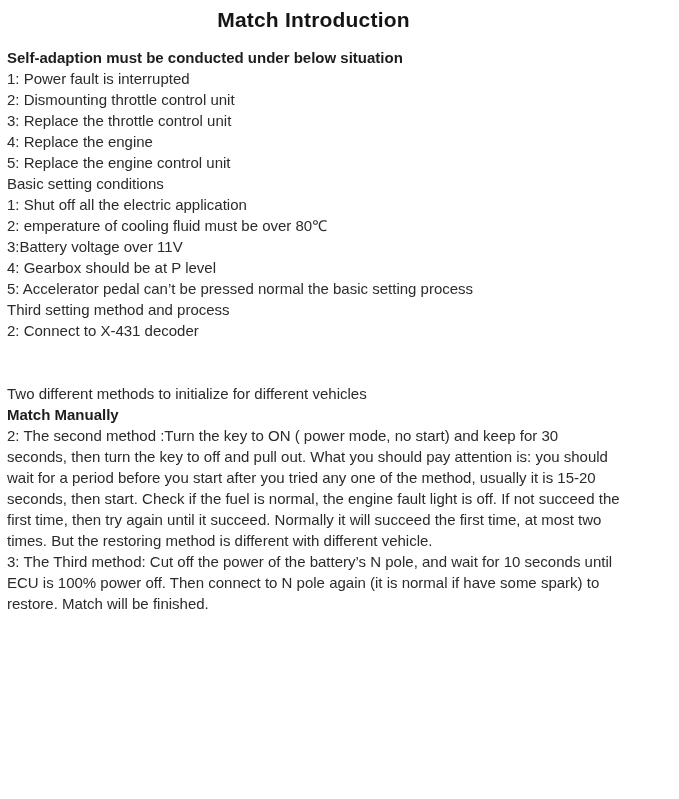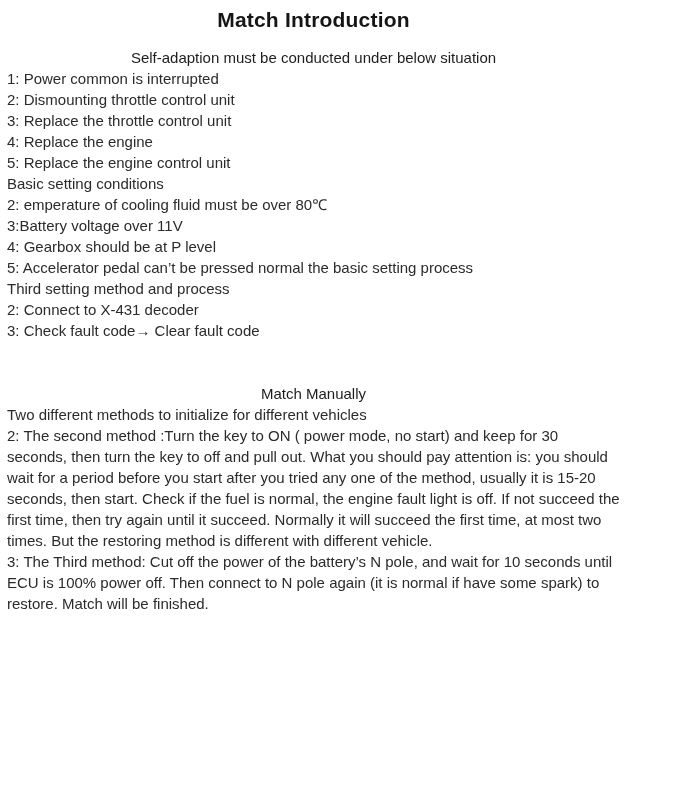--- a/index.html
+++ b/index.html
@@ -27,54 +27,53 @@
     color: #151515;
     letter-spacing: 0.2px;
   }
   .line {
     margin: 0;
     font-size: 15px;
     line-height: 21px;
     color: #2b2b2b;
   }
   .heading {
-    font-weight: 400;
+    font-weight: 700;
     color: #1d1d1d;
-    text-align: center;
   }
   .section-gap {
     height: 42px;
   }
 </style>
 </head>
 <body>
 
 <div class="page">
 
   <h1 class="title">Match Introduction</h1>
 
   <div class="section">
     <p class="line heading">Self-adaption must be conducted under below situation</p>
-    <p class="line">1: Power common is interrupted</p>
+    <p class="line">1: Power fault is interrupted</p>
     <p class="line">2: Dismounting throttle control unit</p>
     <p class="line">3: Replace the throttle control unit</p>
     <p class="line">4: Replace the engine</p>
     <p class="line">5: Replace the engine control unit</p>
     <p class="line">Basic setting conditions</p>
+    <p class="line">1: Shut off all the electric application</p>
     <p class="line">2: emperature of cooling fluid must be over 80℃</p>
     <p class="line">3:Battery voltage over 11V</p>
     <p class="line">4: Gearbox should be at P level</p>
     <p class="line">5: Accelerator pedal can’t be pressed normal the basic setting process</p>
     <p class="line">Third setting method and process</p>
     <p class="line">2: Connect to X-431 decoder</p>
-    <p class="line">3: Check fault code→ Clear fault code</p>
   </div>
 
   <div class="section-gap"></div>
 
   <div class="section">
+    <p class="line">Two different methods to initialize for different vehicles</p>
     <p class="line heading">Match Manually</p>
-    <p class="line">Two different methods to initialize for different vehicles</p>
     <p class="line">2: The second method :Turn the key to ON ( power mode, no start) and keep for 30 seconds, then turn the key to off and pull out. What you should pay attention is: you should wait for a period before you start after you tried any one of the method, usually it is 15-20 seconds, then start. Check if the fuel is normal, the engine fault light is off. If not succeed the first time, then try again until it succeed. Normally it will succeed the first time, at most two times. But the restoring method is different with different vehicle.</p>
     <p class="line">3: The Third method: Cut off the power of the battery’s N pole, and wait for 10 seconds until ECU is 100% power off. Then connect to N pole again (it is normal if have some spark) to restore. Match will be finished.</p>
   </div>
 
 </div>
 
 </body></html>

